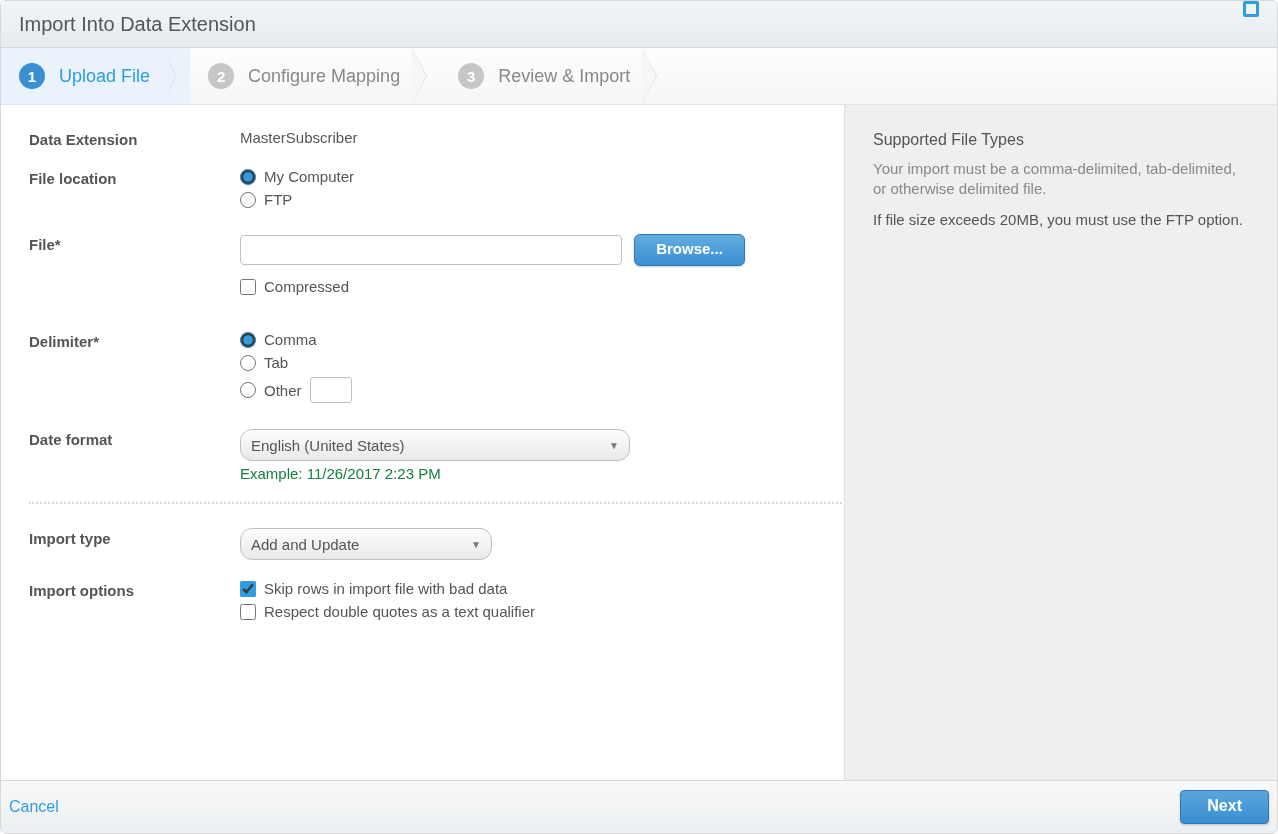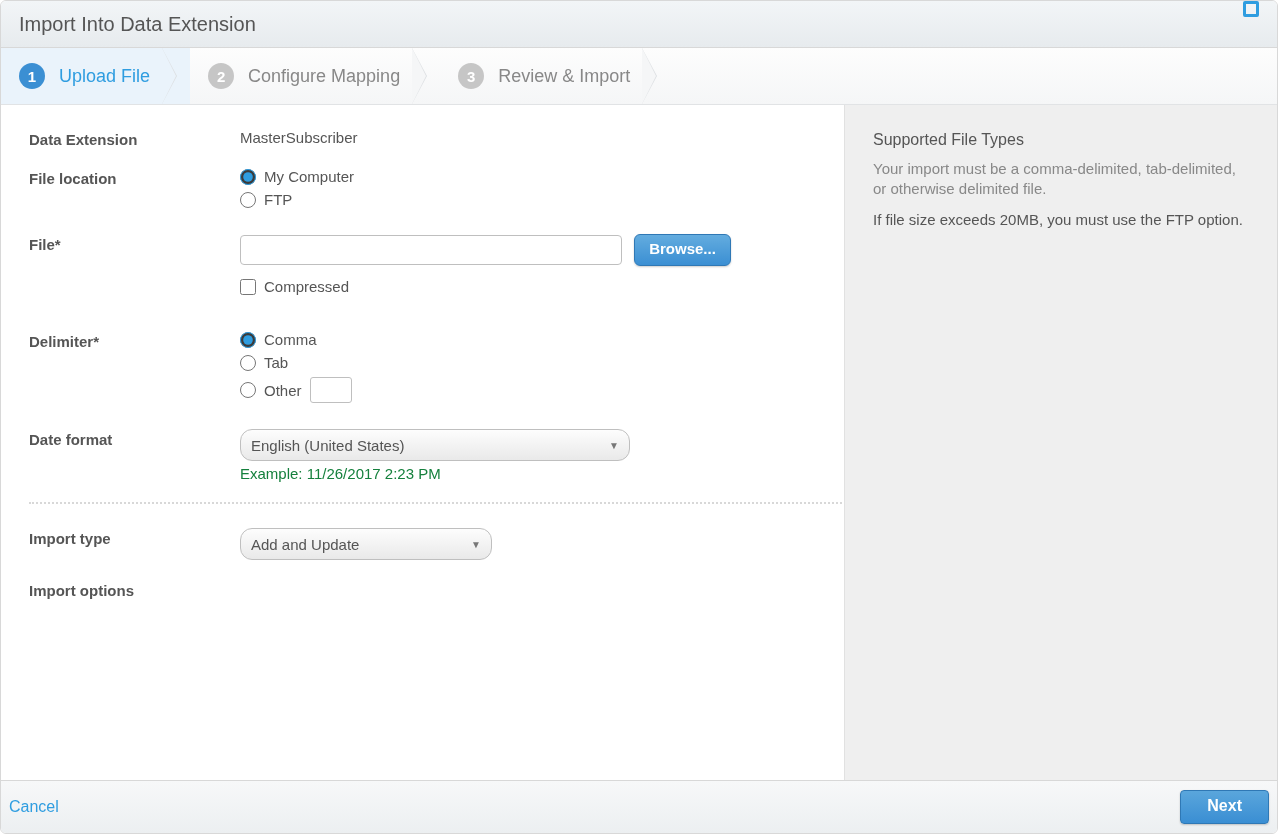--- a/index.html
+++ b/index.html
@@ -18,21 +18,21 @@
   .main{flex:1;padding:24px 28px;overflow:auto;}
   .side{width:376px;background:#efefef;border-left:1px solid #e1e1e1;padding:26px 28px;font-size:15px;color:#666;}
   .side h4{margin:0 0 10px 0;font-weight:normal;color:#555;font-size:16px;}
   .side p{margin:0 0 10px 0;color:#888;line-height:1.35;}
   .row{display:flex;align-items:flex-start;margin-bottom:20px;gap:16px;}
   .row .label{width:195px;font-weight:bold;color:#555;padding-top:2px;}
   .row .field{flex:1;color:#555;}
   .opt{display:flex;align-items:center;margin-bottom:6px;}
   input[type=radio],input[type=checkbox]{width:16px;height:16px;margin:0 8px 0 0;accent-color:#2f9de0;}
   .file-input{display:inline-block;width:380px;height:28px;border:1px solid #bfbfbf;border-radius:4px;background:#fff;vertical-align:middle;}
-  .browse-btn{display:inline-block;margin-left:8px;height:30px;line-height:28px;padding:0 14px;border:1px solid #2f78b5;border-radius:6px;background:linear-gradient(#63acdf,#3b8fd3);color:#fff;font-size:15px;font-weight:bold;cursor:pointer;box-shadow:0 1px 2px rgba(0,0,0,0.2);}
+  .browse-btn{display:inline-block;margin-left:8px;height:30px;line-height:28px;padding:0 21px;border:1px solid #2f78b5;border-radius:6px;background:linear-gradient(#63acdf,#3b8fd3);color:#fff;font-size:15px;font-weight:bold;cursor:pointer;box-shadow:0 1px 2px rgba(0,0,0,0.2);}
   .smallbox{display:inline-block;width:40px;height:24px;border:1px solid #bfbfbf;border-radius:3px;margin-left:8px;vertical-align:middle;}
   .select{display:inline-flex;align-items:center;justify-content:space-between;height:28px;border:1px solid #bfbfbf;border-radius:12px;background:linear-gradient(#fdfdfd,#e9e9e9);padding:1px 10px;color:#555;font-size:15px;cursor:pointer;}
   .select .caret{font-size:10px;color:#777;margin-left:10px;}
   .select.wide{width:368px;}
   .select.mid{width:230px;}
   .hint{margin-top:4px;color:#15803d;font-size:15px;}
   .dotline{border:none;border-top:2px dotted #d8d8d8;margin:14px 0 24px 0;width:845px;}
   .footer{height:52px;border-top:1px solid #d8d8d8;background:linear-gradient(#f7f8f9,#eceff1);display:flex;align-items:center;justify-content:space-between;padding:0 8px;}
   .cancel{color:#2f9de0;font-size:16px;cursor:pointer;}
   .next-btn{height:32px;line-height:30px;padding:0 26px;border:1px solid #2f78b5;border-radius:4px;background:linear-gradient(#5aa6dc,#3a8ed3);color:#fff;font-size:16px;font-weight:bold;cursor:pointer;box-shadow:0 1px 2px rgba(0,0,0,0.2);}
@@ -132,20 +132,30 @@
         <div class="field">
           <div class="select mid">
             <span>Add and Update</span>
             <span class="caret">▼</span>
           </div>
         </div>
       </div>
 
       <div class="row">
         <div class="label">Import options</div>
+        <div class="field">
+          <div class="opt">
+              <input type="checkbox" checked="" style="">
+              <span>Skip rows in import file with bad data</span>
+            </div>
+          <div class="opt">
+              <input type="checkbox" style="">
+              <span>Respect double quotes as a text qualifier</span>
+            </div>
+        </div>
       </div>
 
     </div>
 
     <div class="side">
       <h4>Supported File Types</h4>
       <p>Your import must be a comma-delimited, tab-delimited, or otherwise delimited file.</p>
       <p style="color:#555;">If file size exceeds 20MB, you must use the FTP option.</p>
     </div>
   </div>

